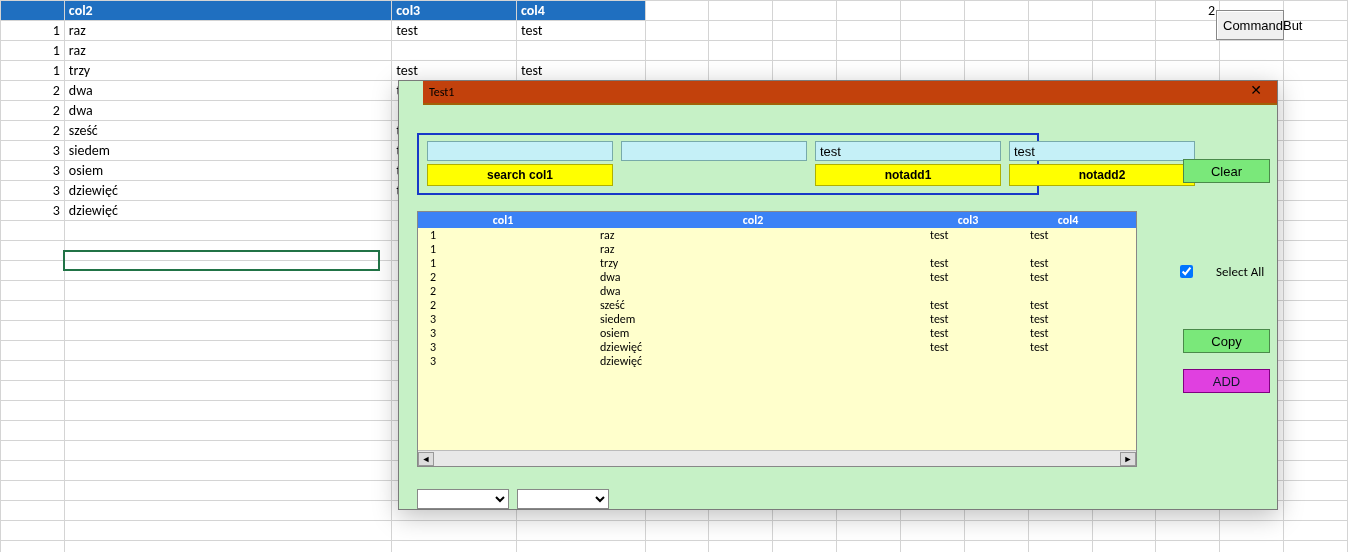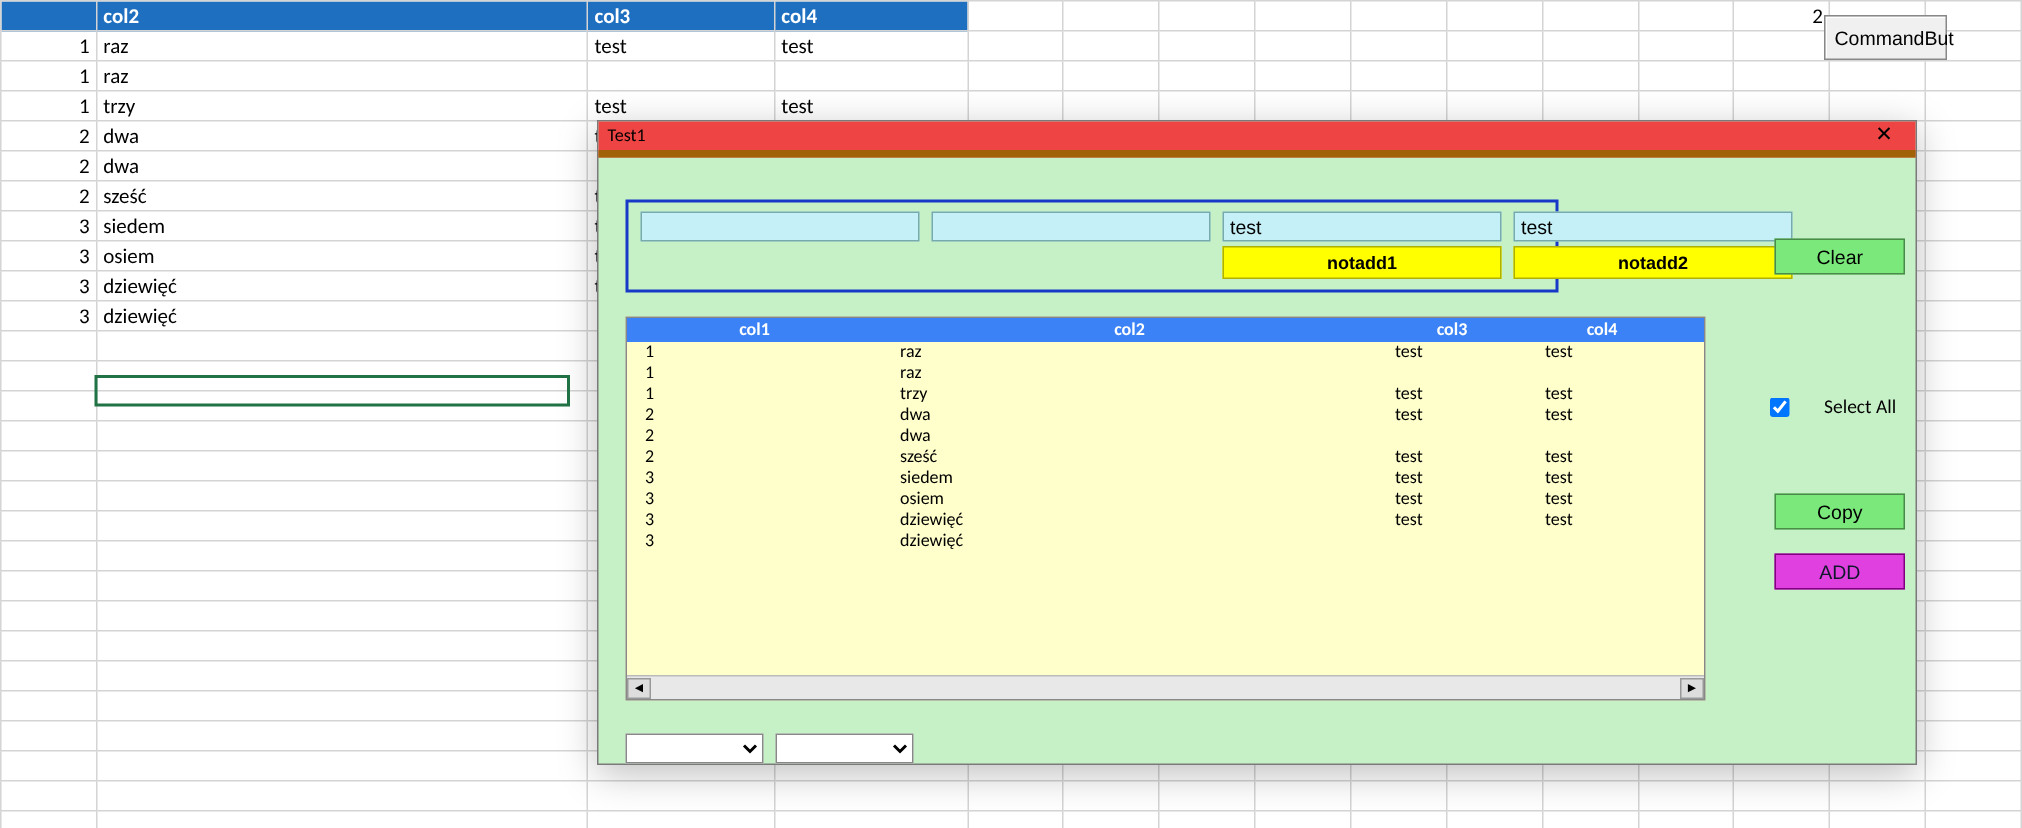--- a/index.html
+++ b/index.html
@@ -45,44 +45,45 @@
   .sheet td.numr { text-align: right; }
   .sel-cell {
     position: absolute;
     border: 2px solid #217346;
     background: transparent;
     pointer-events: none;
   }
   .cmdbut {
     position: absolute;
     top: 10px; left: 1216px;
-    width: 82px; height: 30px;
+    width: 68px; height: 30px;
     background: #f0f0f0;
     border: 1px solid #888;
     box-shadow: 1px 1px 0 #fff inset;
     font-size: 13px;
     cursor: pointer;
   }
   
   .userform {
     position: absolute;
     top: 80px; left: 398px;
     width: 880px; height: 430px;
     background: #c6f1c6;
     border: 1px solid #7a7a7a;
     box-shadow: 0 6px 24px rgba(0,0,0,0.25);
   }
   .uf-titlebar {
     height: 24px;
-    background: #ef4444;
-    border-bottom: 5px solid #a16207;
+    background: #c2410c;
+    border-bottom: 2px solid #a16207;
     display: flex;
     align-items: center;
     padding: 0 6px;
     font-size: 12px;
+    margin-left: 24px;
   }
   .uf-titlebar .title { flex: 1; }
   .uf-close {
     width: 30px; height: 20px;
     text-align: center;
     cursor: pointer;
     font-size: 14px;
     line-height: 18px;
   }
   .uf-body {
@@ -711,20 +712,21 @@
 
 <div class="userform">
   <div class="uf-titlebar">
     <span class="title">Test1</span>
     <span class="uf-close">✕</span>
   </div>
   <div class="uf-body">
     <div class="search-frame">
       <div class="search-col">
         <input value="" style="">
+        <button>search col1</button>
       </div>
       <div class="search-col">
         <input value="" style="">
       </div>
       <div class="search-col">
         <input value="test" style="">
         <button>notadd1</button>
       </div>
       <div class="search-col">
         <input value="test" style="">

